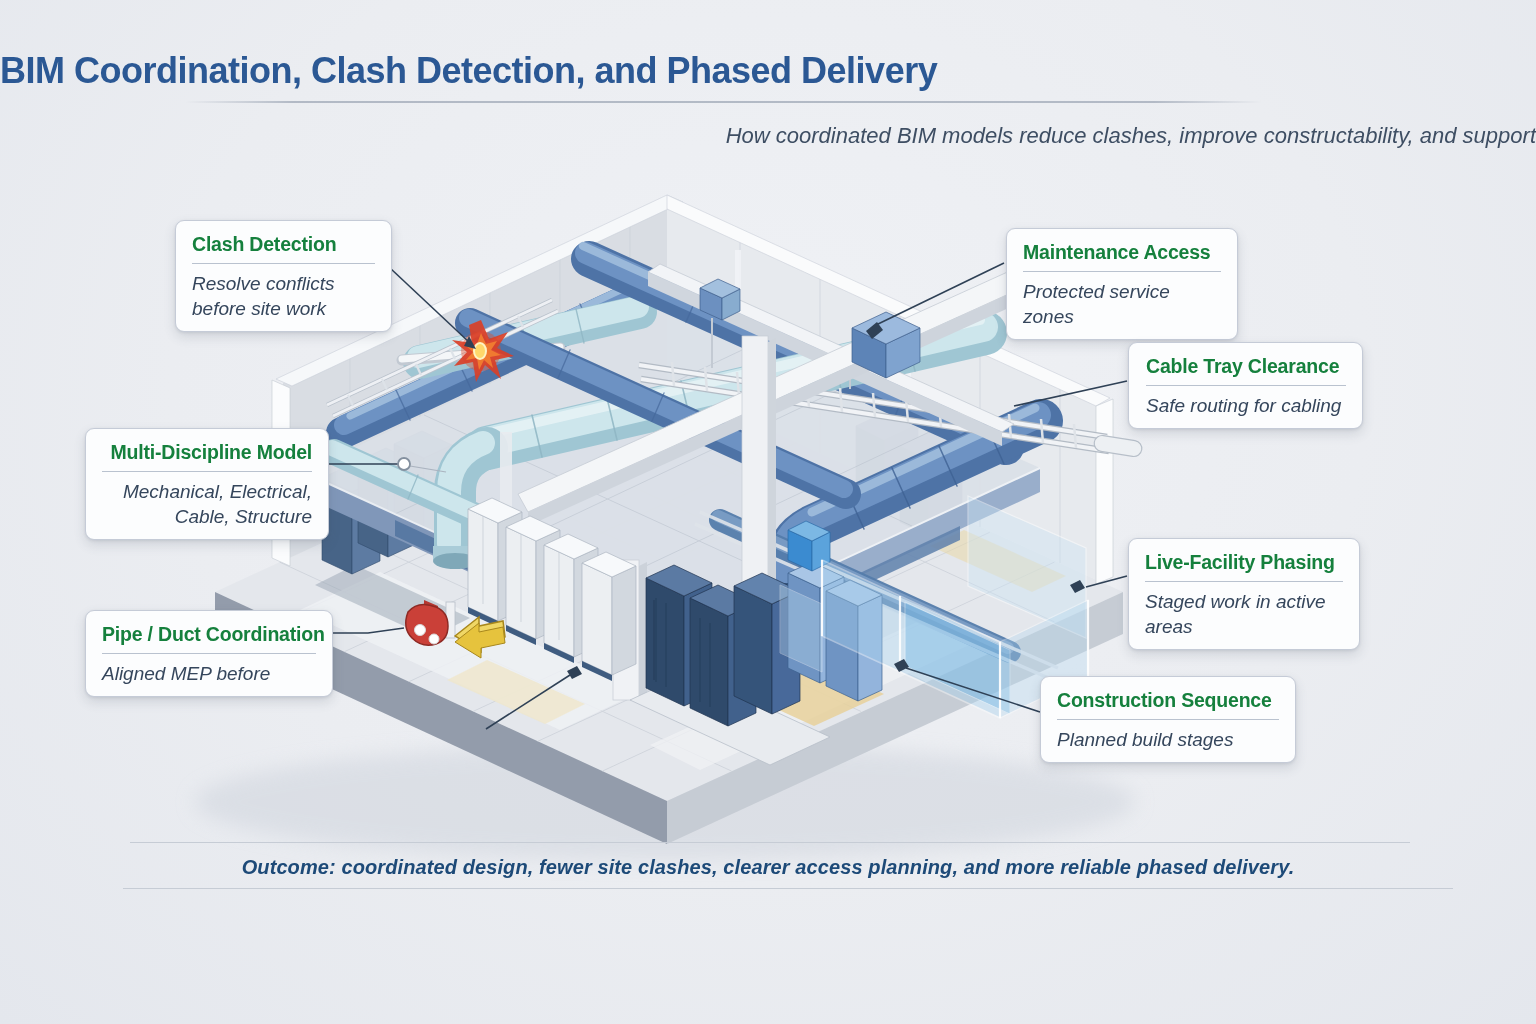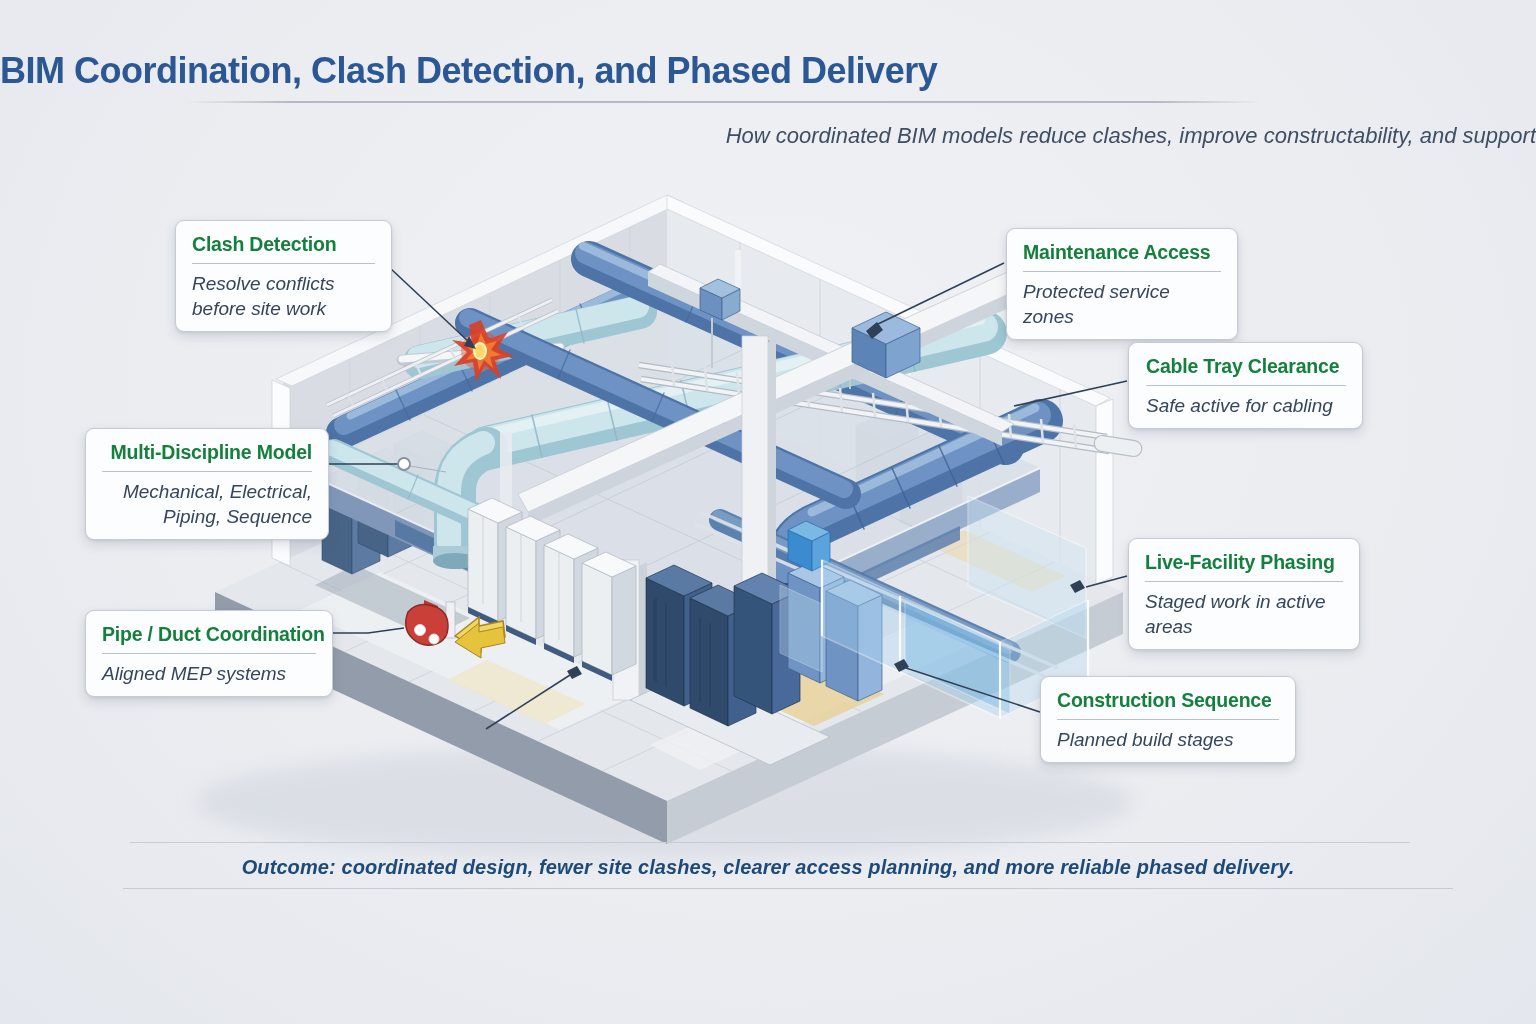--- a/index.html
+++ b/index.html
@@ -460,39 +460,39 @@
 
   <div class="callout" id="co-maint">
     <h3 class="co-title">Maintenance Access</h3>
     <div class="co-rule"></div>
     <p class="co-desc">Protected service zones</p>
   </div>
 
   <div class="callout" id="co-cable">
     <h3 class="co-title">Cable Tray Clearance</h3>
     <div class="co-rule"></div>
-    <p class="co-desc">Safe active for cabling</p>
+    <p class="co-desc">Safe routing for cabling</p>
   </div>
 
   <div class="callout" id="co-multi">
     <h3 class="co-title">Multi-Discipline Model</h3>
     <div class="co-rule"></div>
-    <p class="co-desc">Mechanical, Electrical, Piping, Sequence</p>
+    <p class="co-desc">Mechanical, Electrical, Cable, Structure</p>
   </div>
 
   <div class="callout" id="co-live">
     <h3 class="co-title">Live-Facility Phasing</h3>
     <div class="co-rule"></div>
     <p class="co-desc">Staged work in active areas</p>
   </div>
 
   <div class="callout" id="co-pipe">
     <h3 class="co-title">Pipe / Duct Coordination</h3>
     <div class="co-rule"></div>
-    <p class="co-desc">Aligned MEP systems</p>
+    <p class="co-desc">Aligned MEP before</p>
   </div>
 
   <div class="callout" id="co-constr">
     <h3 class="co-title">Construction Sequence</h3>
     <div class="co-rule"></div>
     <p class="co-desc">Planned build stages</p>
   </div>
 
   <div class="outcome-rule-top"></div>
   <p class="outcome-text">Outcome: coordinated design, fewer site clashes, clearer  access planning, and more reliable phased delivery.</p>

